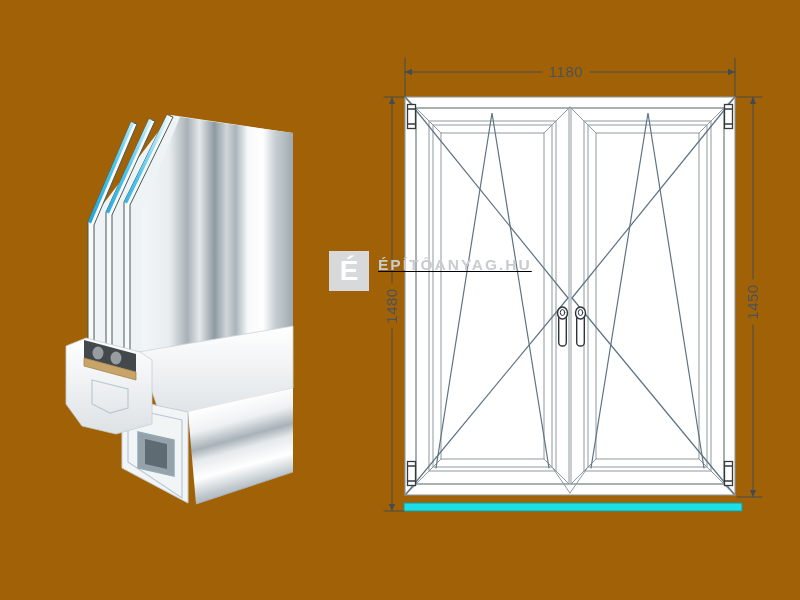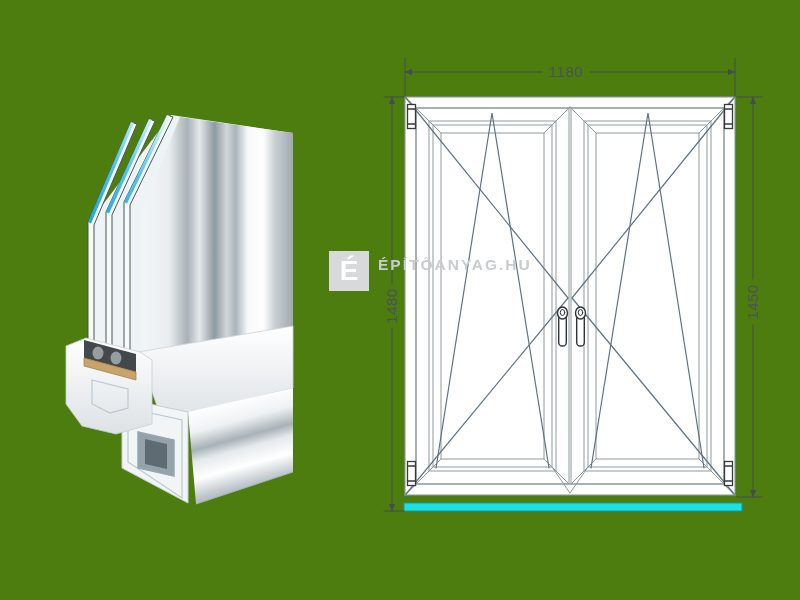--- a/index.html
+++ b/index.html
@@ -1,23 +1,23 @@
 <!DOCTYPE html>
 <html><head>
 <meta charset="utf-8">
 <style>
   html,body{margin:0;padding:0;background:#fff;}
-  .canvas{position:relative;width:800px;height:600px;background:#4d7c0f;overflow:hidden;
+  .canvas{position:relative;width:800px;height:600px;background:#a16207;overflow:hidden;
           font-family:"Liberation Sans",sans-serif;}
   .scene{position:absolute;left:0;top:0;}
   
   .watermark{position:absolute;left:329px;top:251px;display:flex;align-items:flex-start;gap:9px;z-index:5;}
   .wm-logo{width:40px;height:40px;background:#d7d9da;color:#ffffff;font-weight:bold;font-size:28px;
            line-height:40px;text-align:center;}
-  .wm-col{padding-top:5px;}
+  .wm-col{padding-top:5px;text-decoration:underline;}
   .wm-brand{font-size:15.5px;font-weight:700;letter-spacing:2px;color:#c8ccce;white-space:nowrap;}
   .wm-tag{font-size:10.5px;font-style:italic;color:#c2ccd0;margin-top:3px;letter-spacing:.4px;white-space:nowrap;}
   svg text{font-family:"Liberation Sans",sans-serif;}
   .dim{font-size:15px;fill:#4b5358;letter-spacing:.5px;}
 </style>
 </head>
 <body>
 
 <div class="canvas">
 

